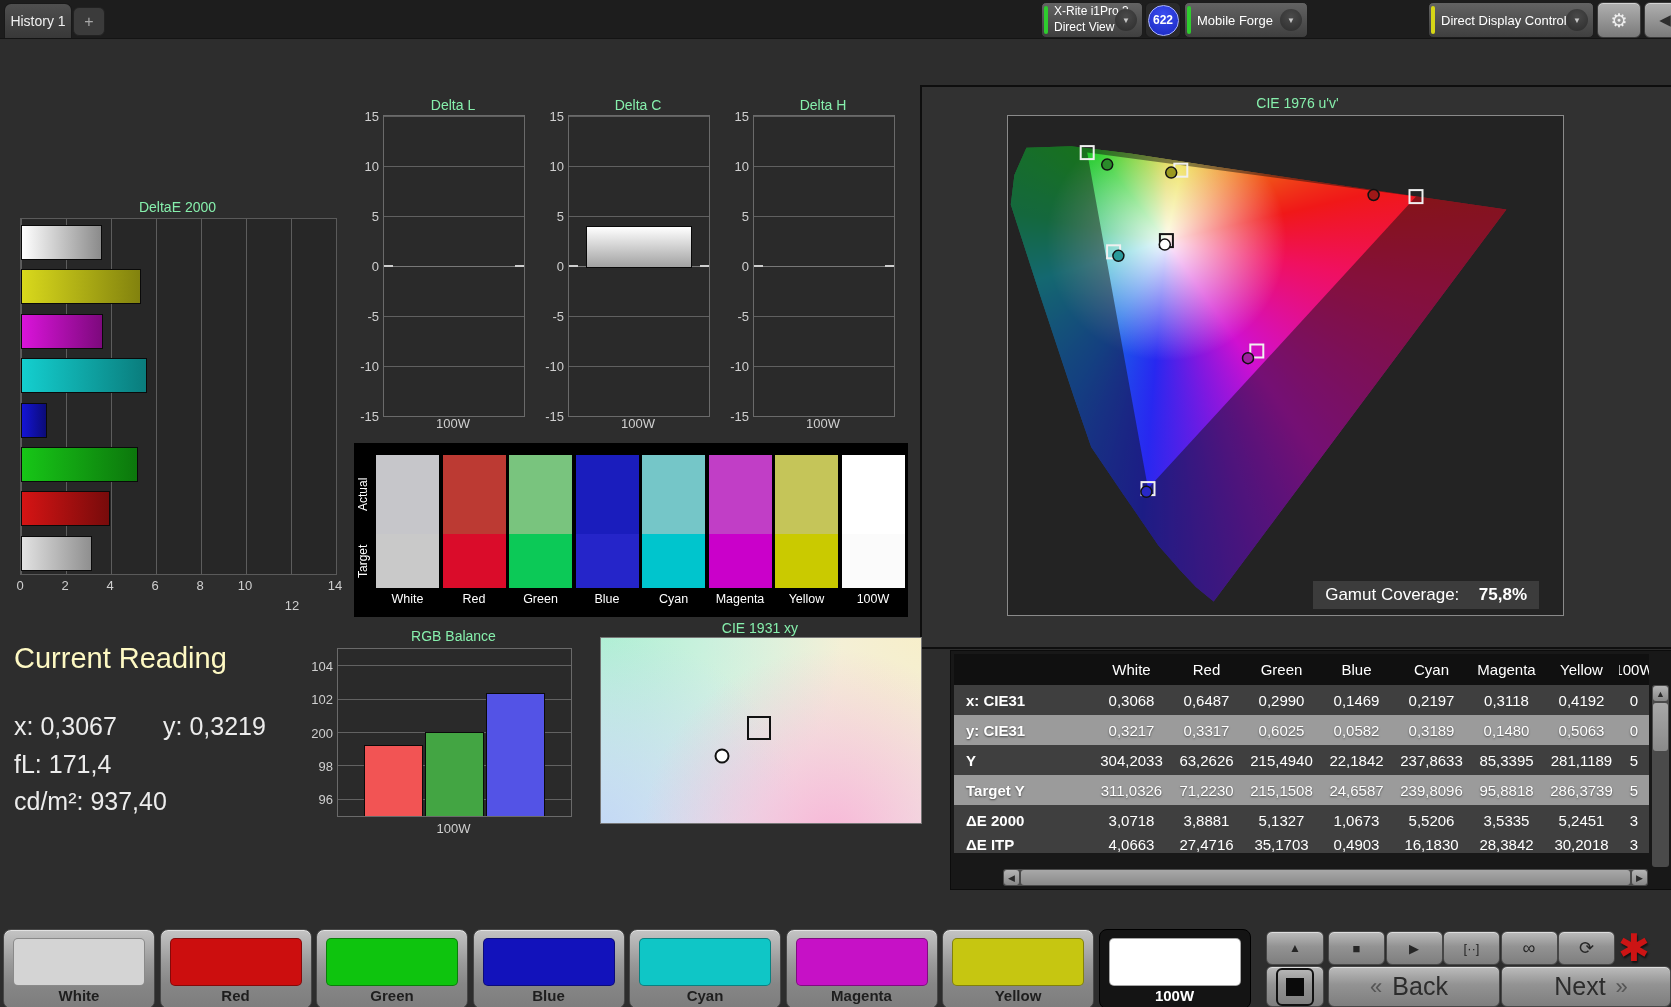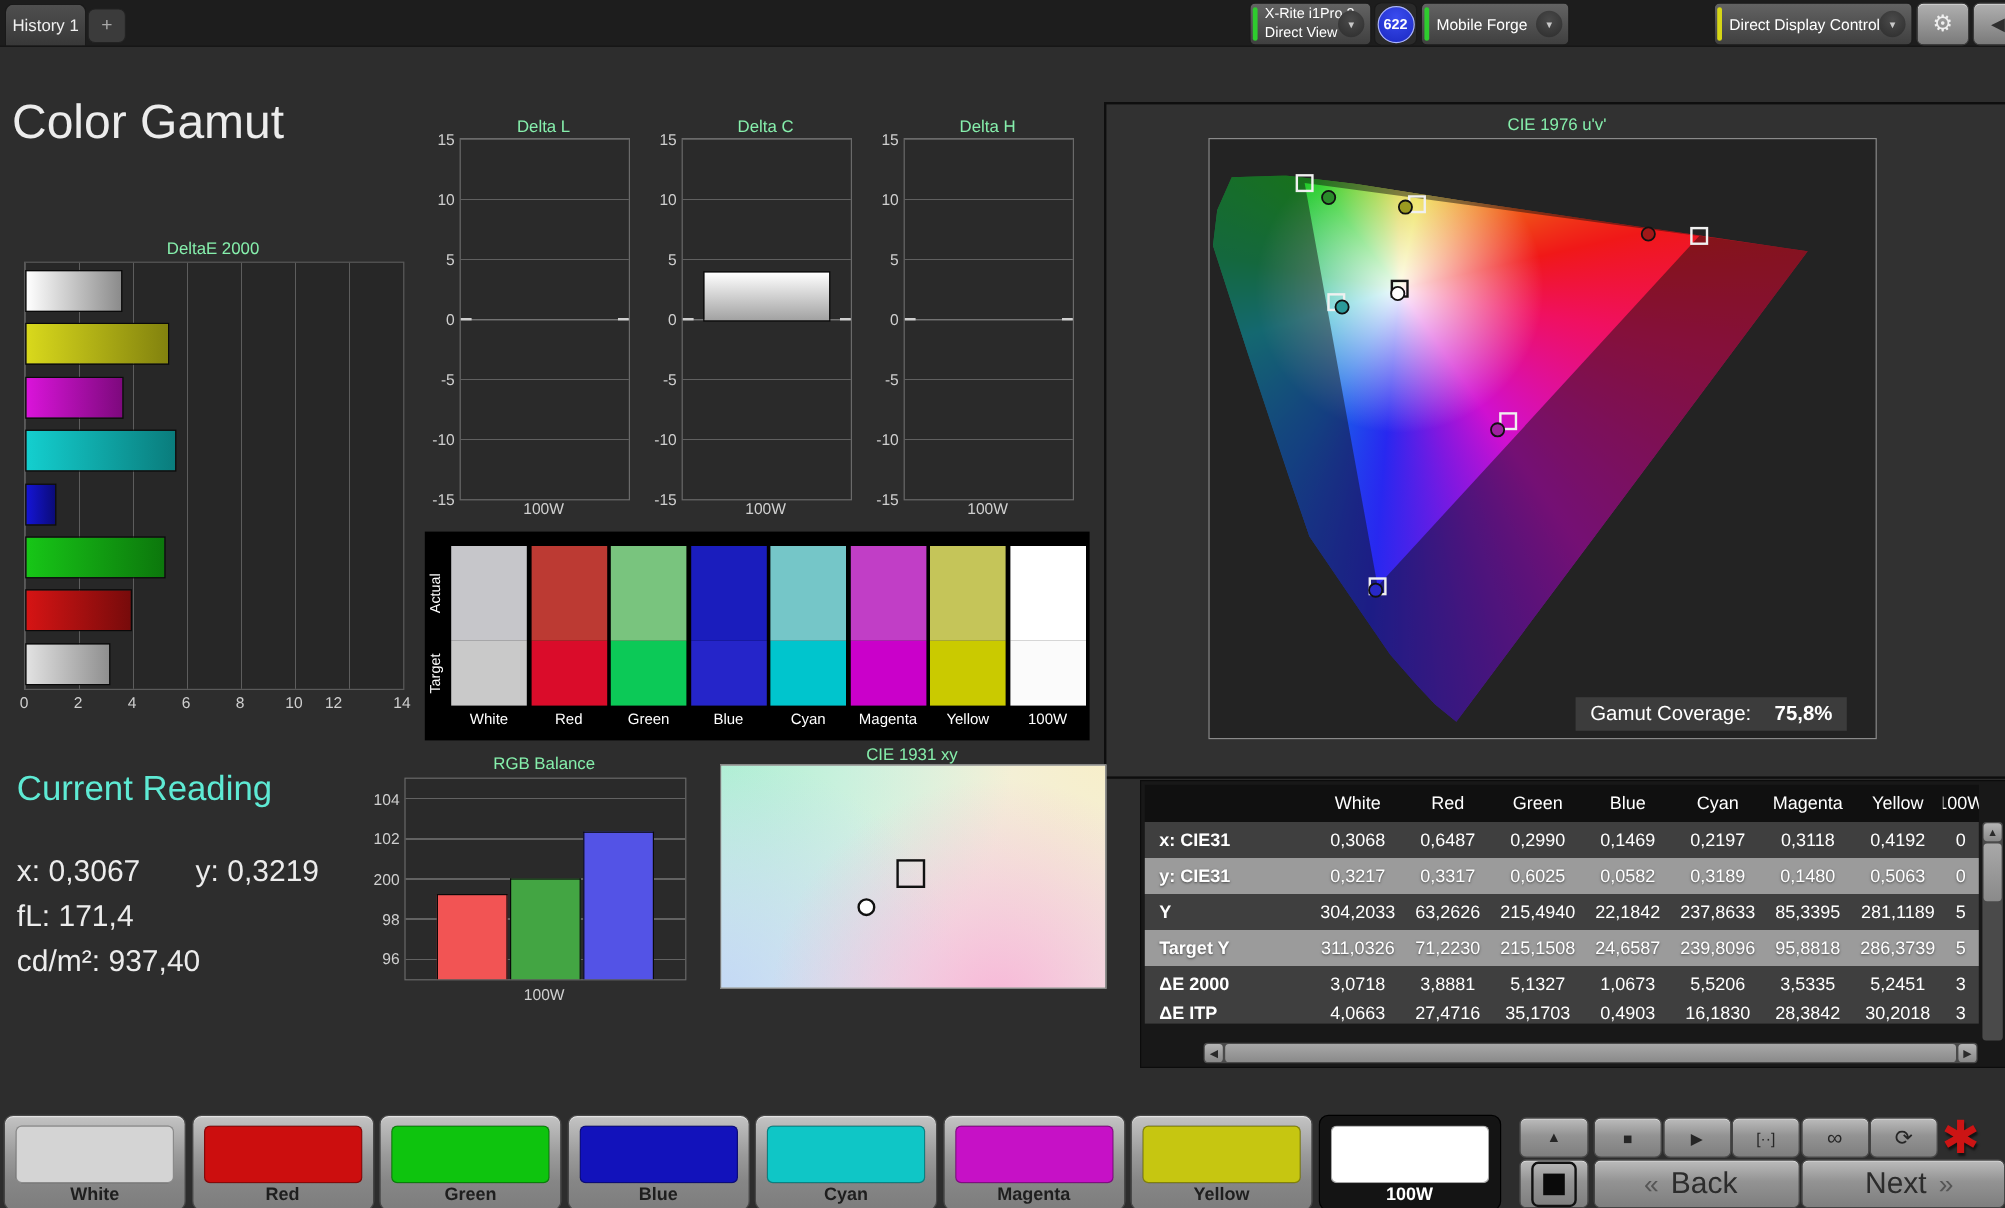--- a/index.html
+++ b/index.html
@@ -63,21 +63,21 @@
       background:
         radial-gradient(circle at 28.5% 25%,rgba(255,255,255,.95),rgba(255,255,255,0) 22%),
         conic-gradient(from 0deg at 28.5% 25%,
           #d8cc20 0deg,#e8d820 12deg,#f07818 45deg,#f01818 77deg,#f01060 100deg,#d010d0 145deg,
           #8018e0 165deg,#2828f0 185deg,#1868e8 210deg,#18b8c8 253deg,#18b868 280deg,
           #20cc20 322deg,#88cc18 345deg,#d8cc20 360deg);}
   .coverage{position:absolute;right:24px;bottom:6px;background:#3c3c3c;padding:4px 12px;font-size:17px;color:#fff;}
   .coverage b{font-weight:bold;margin-left:10px;}
 
   
-  .cr-head{position:absolute;left:14px;top:642px;font-size:29px;color:#5eead4;}
+  .cr-head{position:absolute;left:14px;top:642px;font-size:29px;color:#fef9c3;}
   .cr-line{position:absolute;font-size:25px;color:#ececec;}
 
   
   .rgb-plot{position:absolute;left:337px;top:648px;width:233px;height:167px;background:#2a2a2a;border:1px solid #6a6a6a;
       background-image:repeating-linear-gradient(to bottom,transparent 0 16.2px,#626262 16.2px 17.2px,transparent 17.2px 33.4px);}
   .rgb-tick{position:absolute;right:100%;margin-right:5px;font-size:13px;color:#cfcfcf;transform:translateY(-50%);}
   .vbar{position:absolute;bottom:0;width:57px;border:1px solid #0a0a0a;border-bottom:none;}
 
   
   .cie31-plot{position:absolute;left:600px;top:637px;width:320px;height:185px;border:1px solid #777;
@@ -155,41 +155,40 @@
     </div>
 
     <div class="tb-btn" style="left:1597px;width:42px;font-size:19px;color:#efefef;">
       <span>⚙</span>
     </div>
     <div class="tb-btn" style="left:1644px;width:40px;font-size:15px;color:#2e2e2e;">
       <span>◀</span>
     </div>
   </div>
 
-  <div class="page-title">Color Gamut</div>
 
   <div class="chart-title" style="left:20px;top:199px;width:315px;">DeltaE 2000</div>
   <div class="de-plot">
       <div class="hbar" style="top: 6px; width: 78.75px; background: linear-gradient(to right, rgb(255, 255, 255), rgb(139, 139, 139));"></div>
       <div class="hbar" style="top: 50.4px; width: 118.015px; background: linear-gradient(to right, rgb(217, 217, 28), rgb(130, 130, 14));"></div>
       <div class="hbar" style="top: 94.8px; width: 79.5037px; background: linear-gradient(to right, rgb(218, 20, 218), rgb(125, 9, 125));"></div>
       <div class="hbar" style="top: 139.2px; width: 124.213px; background: linear-gradient(to right, rgb(20, 207, 207), rgb(10, 124, 124));"></div>
       <div class="hbar" style="top: 183.6px; width: 24.0142px; background: linear-gradient(to right, rgb(20, 20, 214), rgb(11, 11, 119));"></div>
       <div class="hbar" style="top: 228px; width: 115.486px; background: linear-gradient(to right, rgb(23, 198, 23), rgb(12, 119, 12));"></div>
       <div class="hbar" style="top: 272.4px; width: 87.4822px; background: linear-gradient(to right, rgb(214, 20, 20), rgb(119, 11, 11));"></div>
       <div class="hbar" style="top: 316.8px; width: 69.1155px; background: linear-gradient(to right, rgb(226, 226, 226), rgb(143, 143, 143));"></div>
     </div>
   <div id="de-axis">
       <div class="de-tick" style="left: 20px;">0</div>
       <div class="de-tick" style="left: 65px;">2</div>
       <div class="de-tick" style="left: 110px;">4</div>
       <div class="de-tick" style="left: 155px;">6</div>
       <div class="de-tick" style="left: 200px;">8</div>
       <div class="de-tick" style="left: 245px;">10</div>
-      <div class="de-tick" style="left: 278px;">12</div>
+      <div class="de-tick" style="left: 292px; margin-top: 20px;">12</div>
       <div class="de-tick" style="left: 335px;">14</div>
     </div>
 
   <div class="chart-title" style="left:383px;top:97px;width:140px;">Delta L</div>
   <div class="mini-plot" style="left:383px;">
       <div class="mini-tick" style="top: 0px;">15</div>
       <div class="mini-tick" style="top: 50px;">10</div>
       <div class="mini-tick" style="top: 100px;">5</div>
       <div class="mini-tick" style="top: 150px;">0</div>
       <div class="mini-tick" style="top: 200px;">-5</div>

